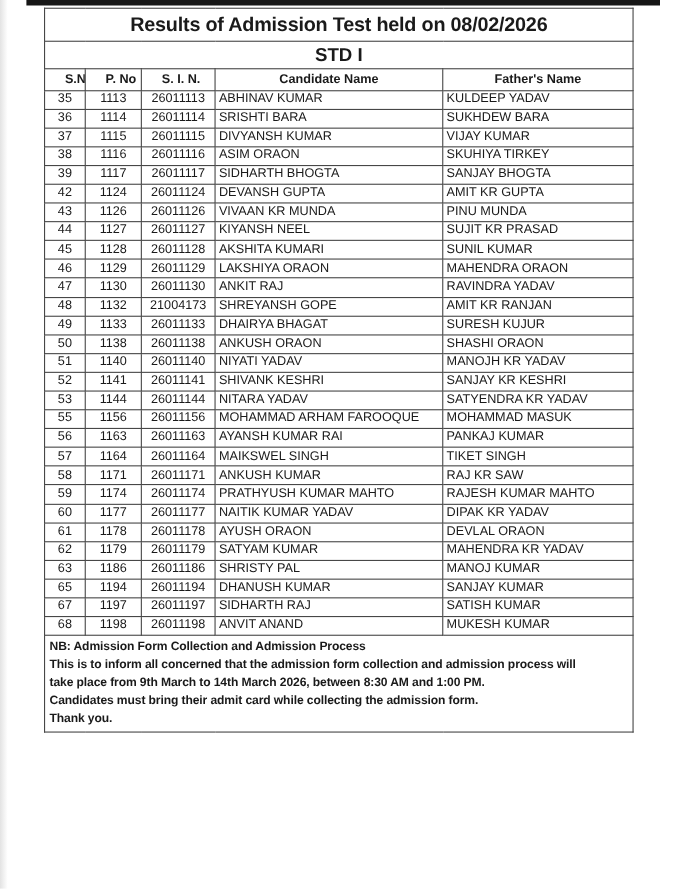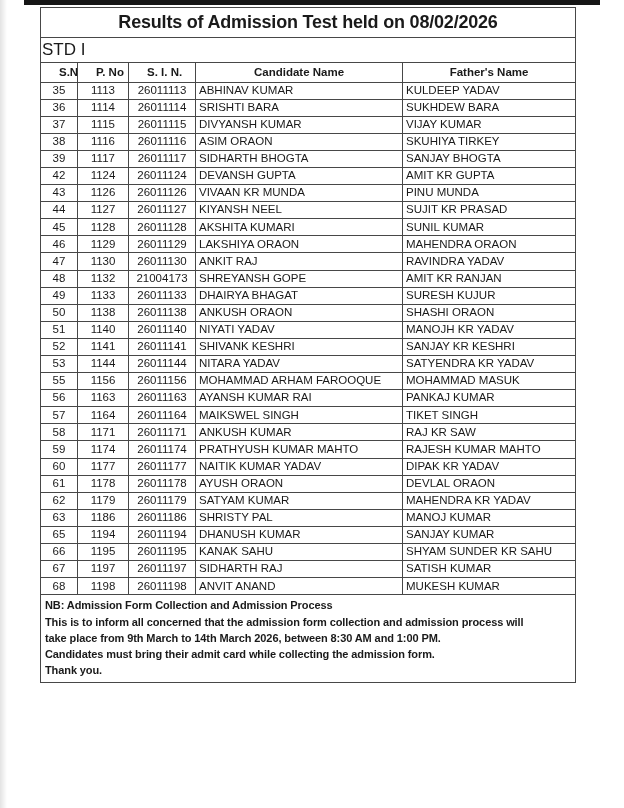--- a/index.html
+++ b/index.html
@@ -30,22 +30,22 @@
     border: 1.5px solid var(--border, #474747);
     vertical-align: middle;
     overflow: hidden;
   }
   .title-cell {
     height: 27px; text-align: center;
     font-weight: bold; font-size: 18px; letter-spacing: -0.2px;
     white-space: nowrap;
   }
   .subtitle-cell {
-    height: 22px; 
-    font-weight: normal; font-size: 17px;
+    height: 22px; text-align: center;
+    font-weight: bold; font-size: 17px;
   }
   th.col-head {
     height: 18.5px; font-size: 11.5px; font-weight: bold;
     text-align: center; padding: 0 18px; white-space: nowrap;
   }
   tbody td {
     height: 16.1px; font-size: 11.5px; line-height: 1;
     white-space: nowrap;
   }
   td.c-center { text-align: center; padding: 0 1px; }
@@ -275,27 +275,20 @@
           <td class="c-left">MANOJ KUMAR</td>
         </tr>
         <tr>
           <td class="c-center">65</td>
           <td class="c-center">1194</td>
           <td class="c-center">26011194</td>
           <td class="c-left">DHANUSH KUMAR</td>
           <td class="c-left">SANJAY KUMAR</td>
         </tr>
         <tr>
-          <td class="c-center">66</td>
-          <td class="c-center">1195</td>
-          <td class="c-center">26011195</td>
-          <td class="c-left">KANAK SAHU</td>
-          <td class="c-left">SHYAM SUNDER KR SAHU</td>
-        </tr>
-        <tr>
           <td class="c-center">67</td>
           <td class="c-center">1197</td>
           <td class="c-center">26011197</td>
           <td class="c-left">SIDHARTH RAJ</td>
           <td class="c-left">SATISH KUMAR</td>
         </tr>
         <tr>
           <td class="c-center">68</td>
           <td class="c-center">1198</td>
           <td class="c-center">26011198</td>

